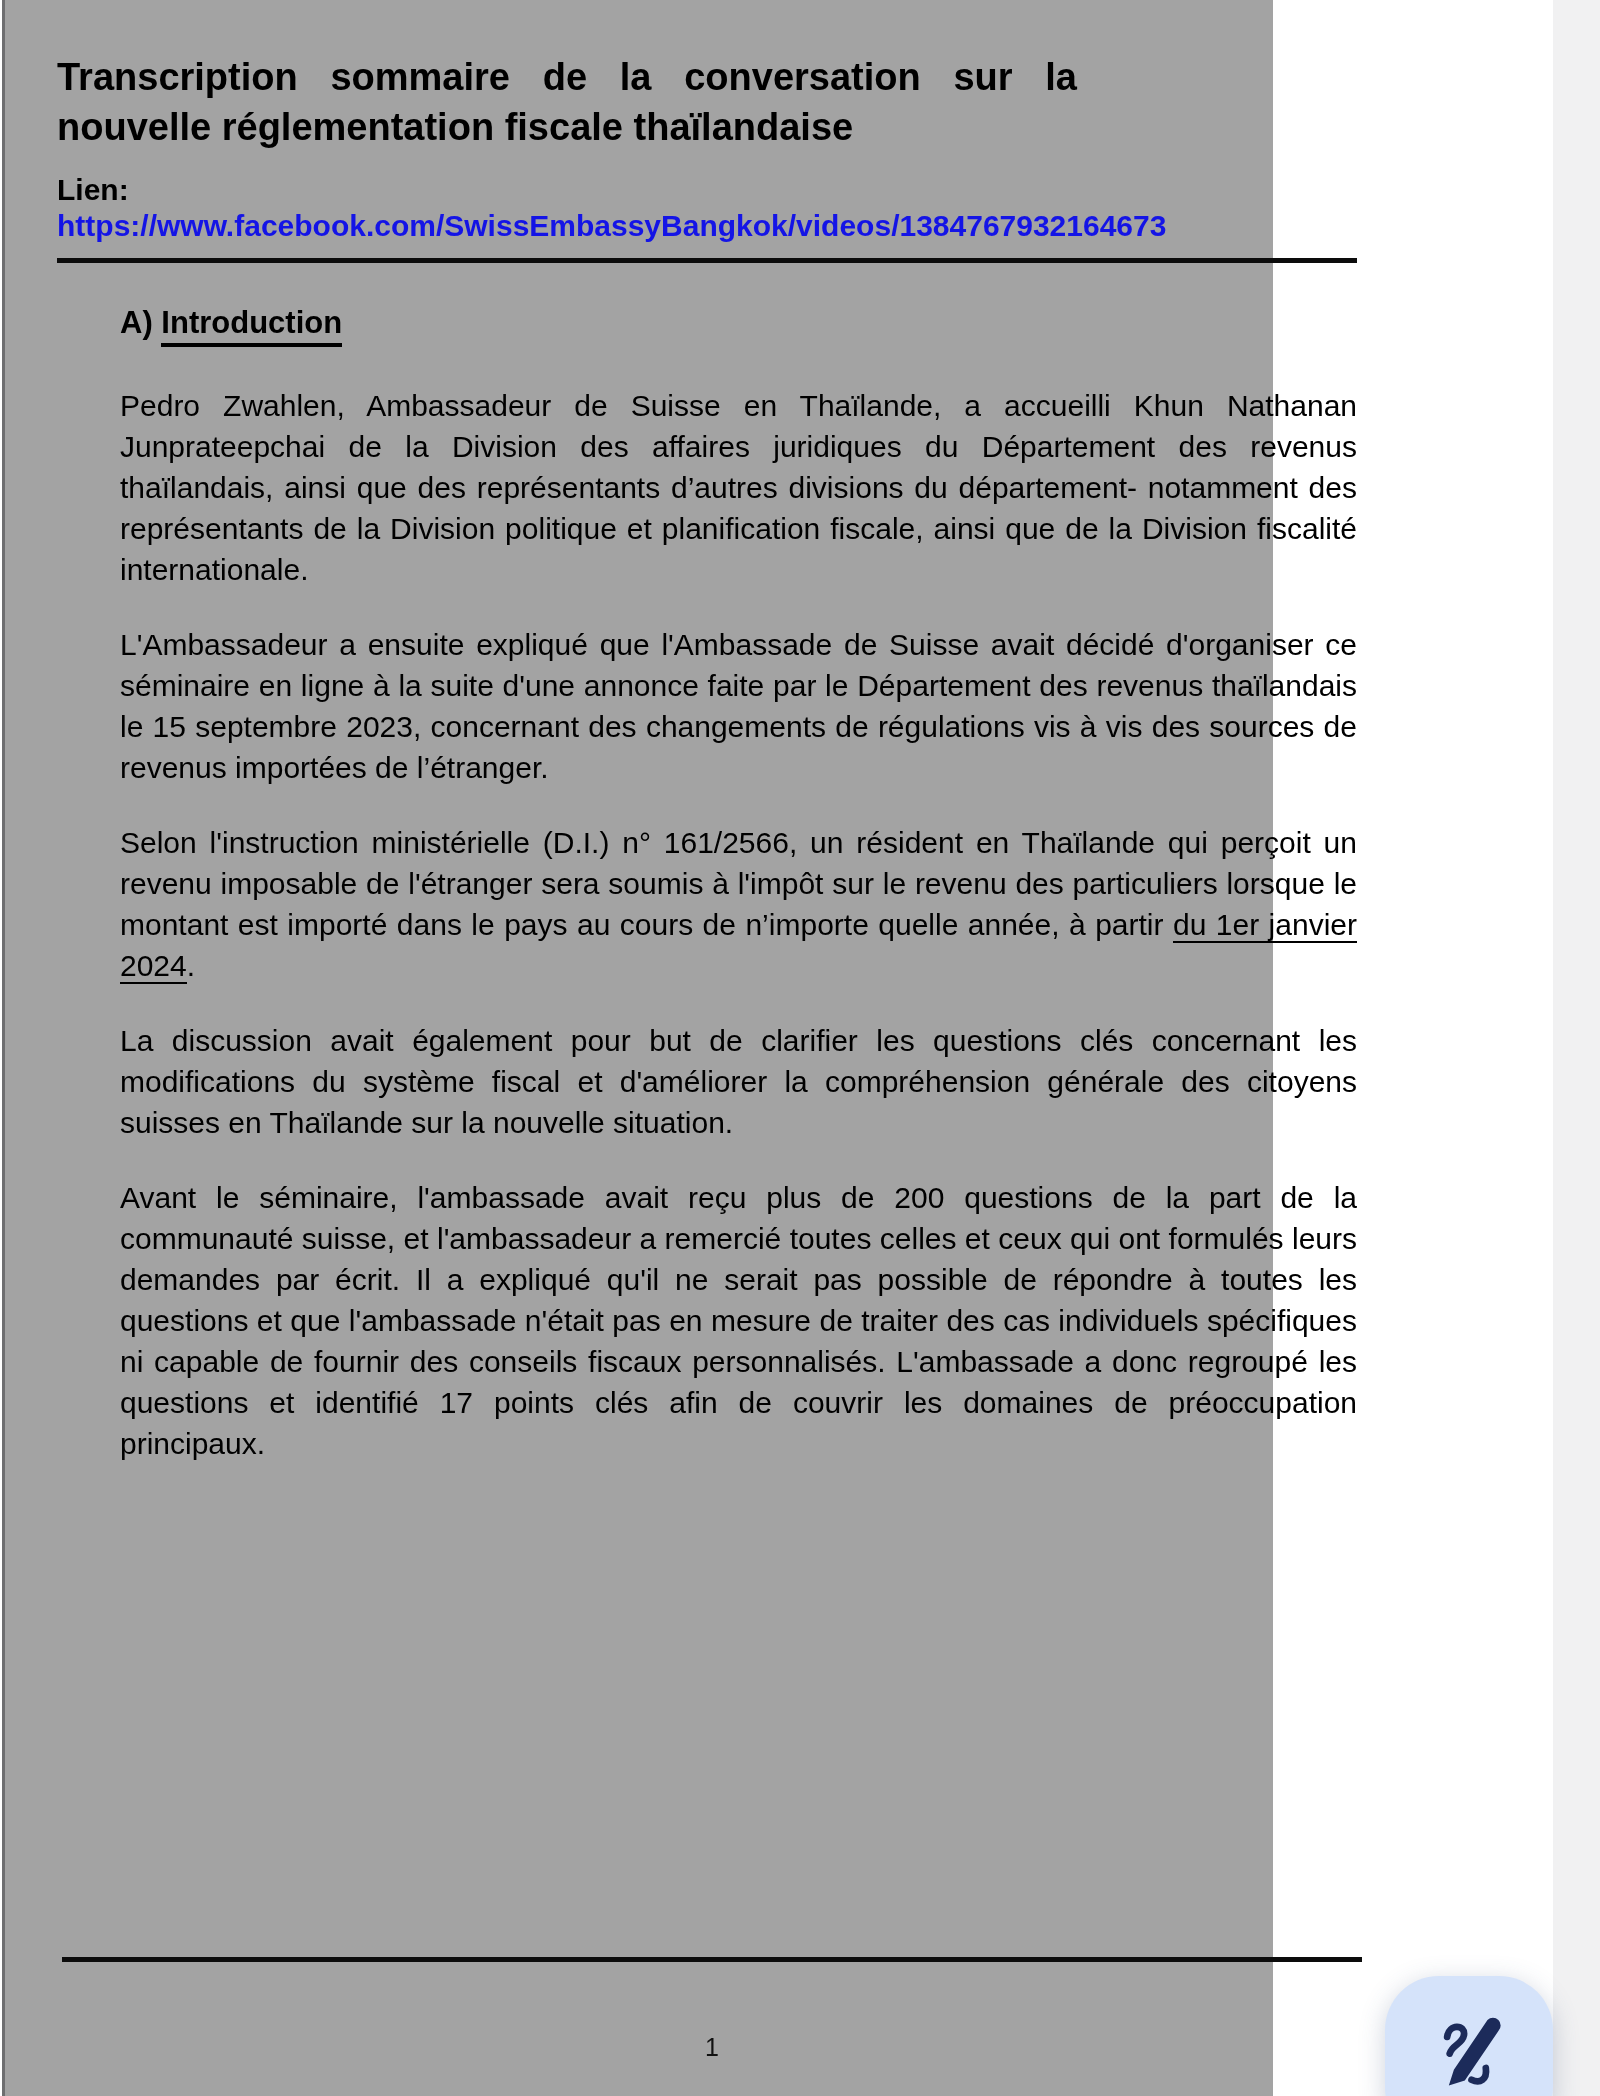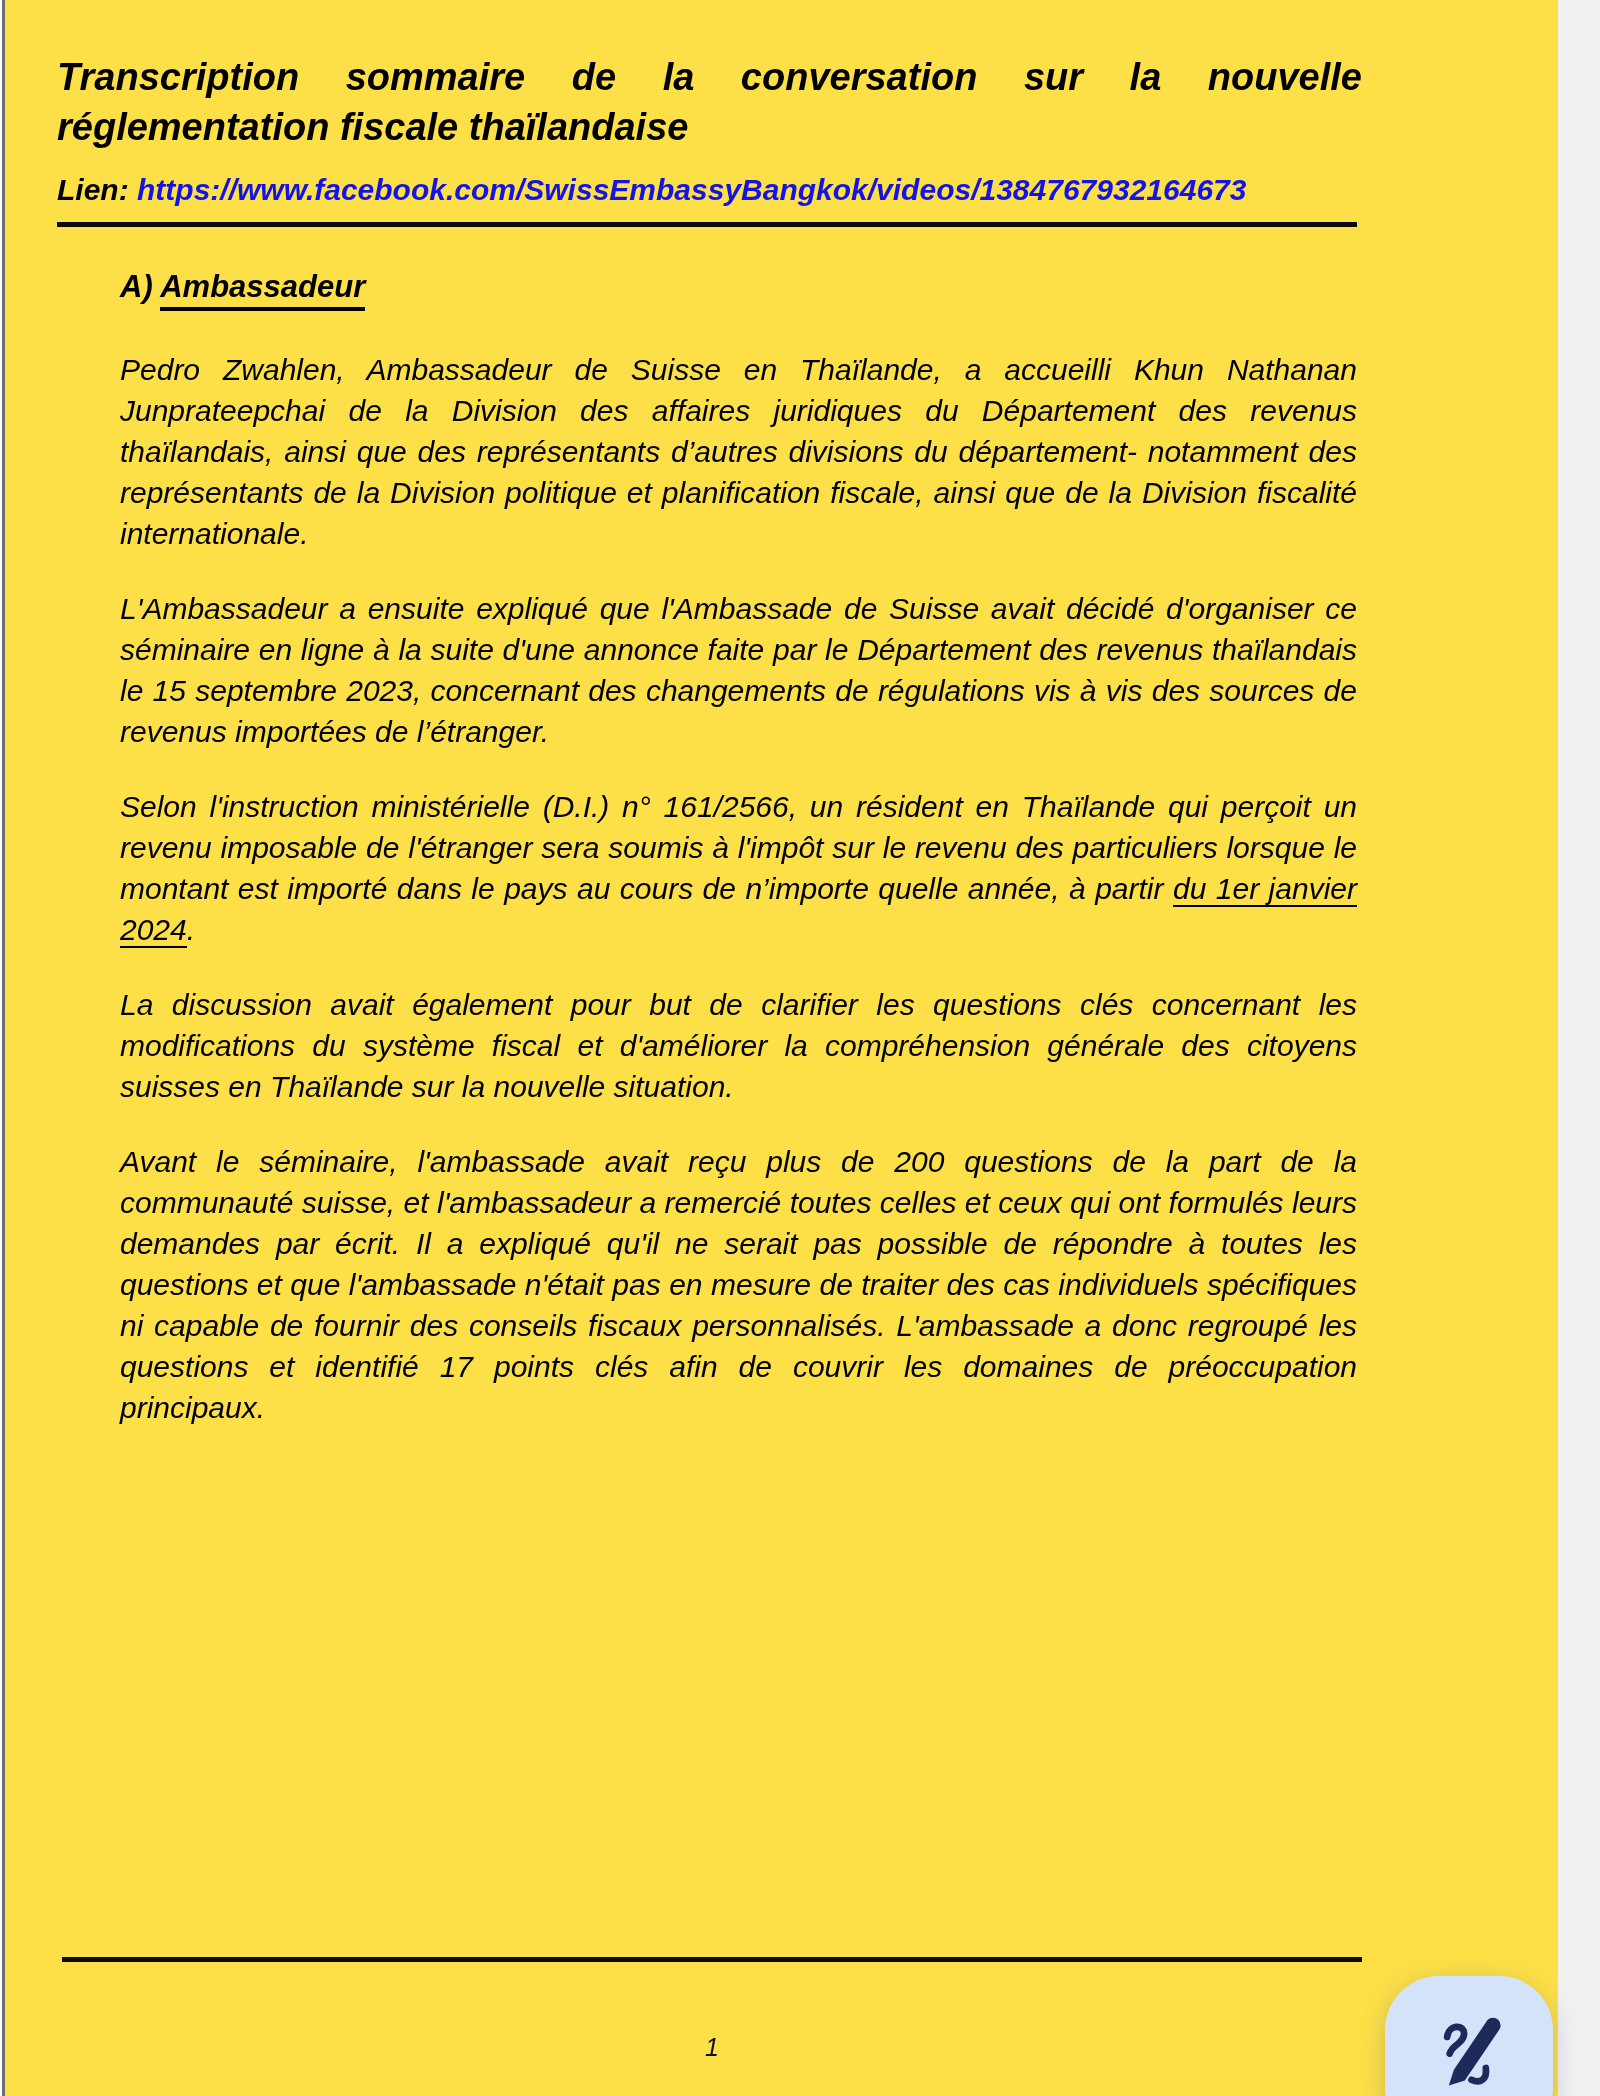--- a/index.html
+++ b/index.html
@@ -16,23 +16,22 @@
     width: 3px; height: 2096px;
     background: #6e6e70;
   }
   .side-strip {
     position: absolute; right: 0; top: 0;
     width: 47px; height: 2096px;
     background: var(--strip, #f1f1f2);
   }
   .page {
     position: absolute; left: 5px; top: 0;
-    width: 1553px; height: 2096px;
-    background: #fde047;
-    font-style: italic;
+    width: 1268px; height: 2096px;
+    background: #a3a3a3;
   }
   .content { padding: 52px 196px 0 52px; }
 
   h1.doc-title {
     margin: 0; padding: 0;
     font-size: 38px; line-height: 50px;
     font-weight: bold;
     text-align: justify;
     letter-spacing: 0;
   }
@@ -111,21 +110,21 @@
 
     <div class="link-line">
       <span>Lien:</span>
       <a>https://www.facebook.com/SwissEmbassyBangkok/videos/1384767932164673</a>
     </div>
 
     <div class="rule-top"></div>
 
     <div class="section-heading">
       <span>A)</span>
-      <span class="hu">Ambassadeur</span>
+      <span class="hu">Introduction</span>
     </div>
 
     <div class="paras">
         <p class="para"><span>Pedro Zwahlen, Ambassadeur de Suisse en Thaïlande, a accueilli Khun Nathanan Junprateepchai de la Division des affaires juridiques du Département des revenus thaïlandais, ainsi que des représentants d’autres divisions du département- notamment des représentants de la Division politique et planification fiscale, ainsi que de la Division fiscalité internationale.</span></p>
         <p class="para"><span>L'Ambassadeur a ensuite expliqué que l'Ambassade de Suisse avait décidé d'organiser ce séminaire en ligne à la suite d'une annonce faite par le Département des revenus thaïlandais le 15 septembre 2023, concernant des changements de régulations vis à vis des sources de revenus importées de l’étranger.</span></p>
         <p class="para"><span>Selon l'instruction ministérielle (D.I.) n° 161/2566, un résident en Thaïlande qui perçoit un revenu imposable de l'étranger sera soumis à l'impôt sur le revenu des particuliers lorsque le montant est importé dans le pays au cours de n’importe quelle année, à partir </span><span class="u">du 1er janvier 2024</span><span>.</span></p>
         <p class="para"><span>La discussion avait également pour but de clarifier les questions clés concernant les modifications du système fiscal et d'améliorer la compréhension générale des citoyens suisses en Thaïlande sur la nouvelle situation.</span></p>
         <p class="para"><span>Avant le séminaire, l'ambassade avait reçu plus de 200 questions de la part de la communauté suisse, et l'ambassadeur a remercié toutes celles et ceux qui ont formulés leurs demandes par écrit. Il a expliqué qu'il ne serait pas possible de répondre à toutes les questions et que l'ambassade n'était pas en mesure de traiter des cas individuels spécifiques ni capable de fournir des conseils fiscaux personnalisés. L'ambassade a donc regroupé les questions et identifié 17 points clés afin de couvrir les domaines de préoccupation principaux.</span></p>
       </div>
 

